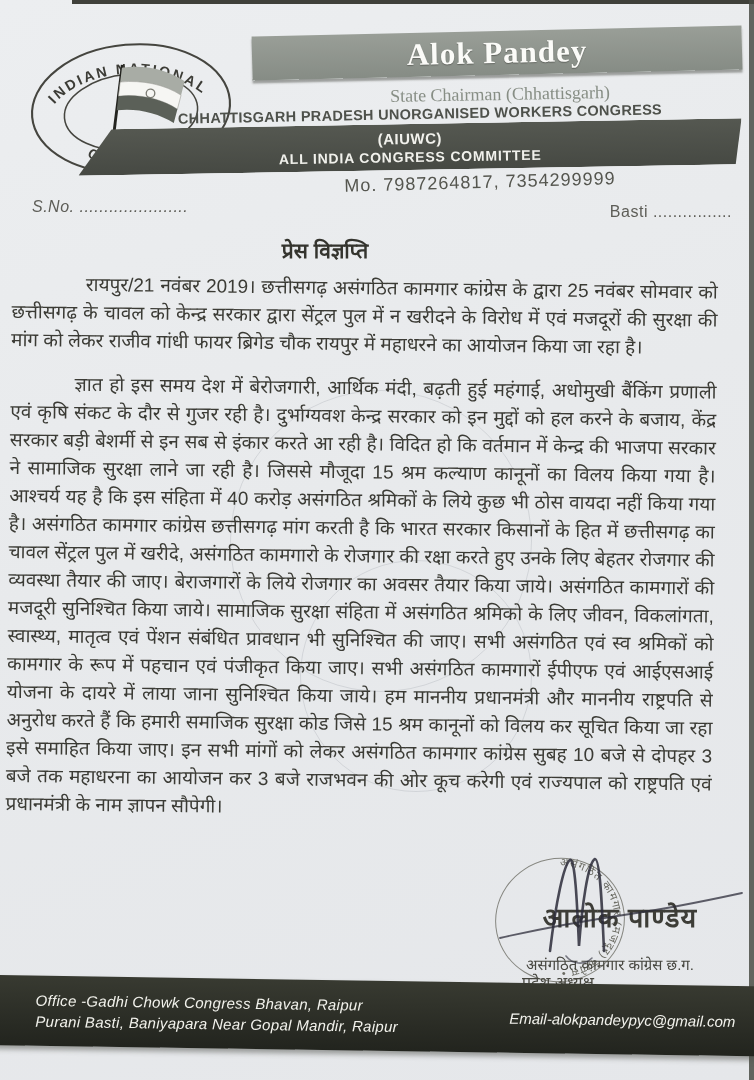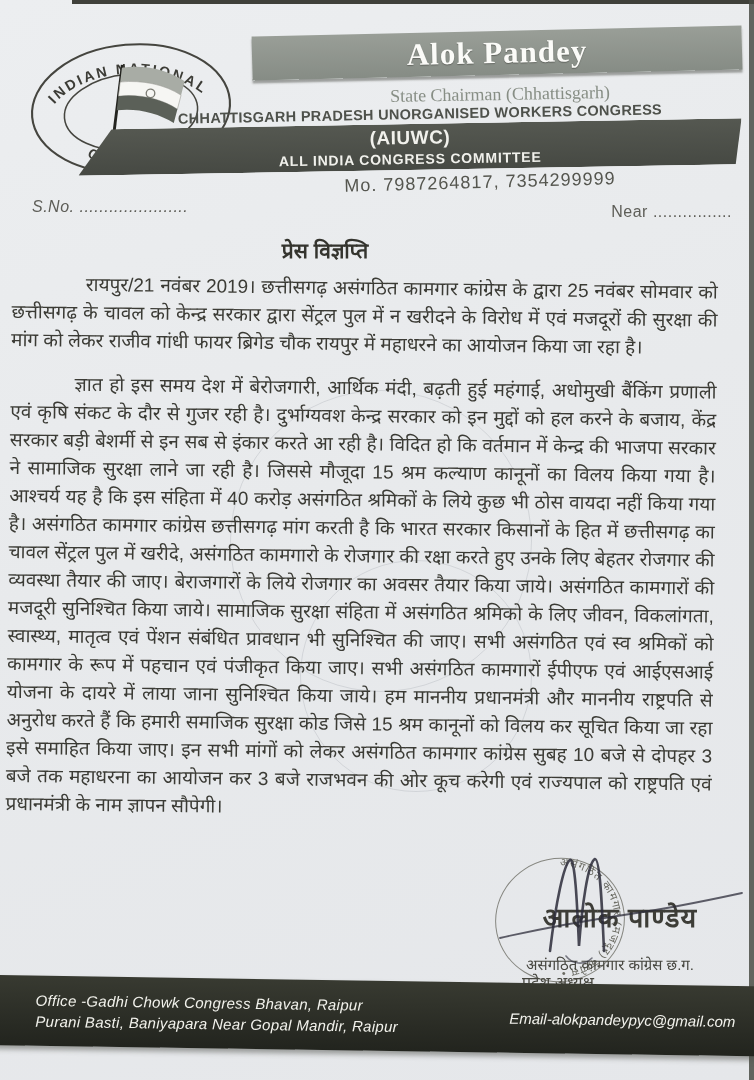--- a/index.html
+++ b/index.html
@@ -38,21 +38,21 @@
     font-size:14.5px;font-weight:bold;color:#4e514b;letter-spacing:.3px;
     transform:rotate(-1.1deg);
   }
   .aiuwc-bar{
     position:absolute;left:78px;top:124px;width:664px;height:46px;
     background:linear-gradient(#555851,#464943);
     clip-path:polygon(34px 0,100% 0,99% 100%,0 100%);
     transform:rotate(-1deg);
     display:flex;flex-direction:column;align-items:center;justify-content:center;gap:2px;
   }
-  .aiuwc-bar .l1{font-size:19px;font-weight:bold;color:#f1f1ec;letter-spacing:.5px;}
+  .aiuwc-bar .l1{font-size:15px;font-weight:bold;color:#f1f1ec;letter-spacing:.5px;}
   .aiuwc-bar .l2{font-size:14px;font-weight:bold;color:#f1f1ec;letter-spacing:.8px;}
   .mobile-line{
     position:absolute;left:280px;top:172px;width:400px;text-align:center;
     font-size:18px;color:#55564f;letter-spacing:1px;transform:rotate(-1.6deg);
   }
 
   .meta-row{position:absolute;left:0;top:196px;width:754px;}
   .sno{position:absolute;left:32px;top:2px;font-size:16px;color:#5d5d57;letter-spacing:.5px;font-style:italic;}
   .date{position:absolute;right:22px;top:7px;font-size:16px;color:#5d5d57;letter-spacing:.5px;}
 
@@ -148,21 +148,21 @@
 
   <div class="aiuwc-bar">
     <div class="l1">(AIUWC)</div>
     <div class="l2">ALL INDIA CONGRESS COMMITTEE</div>
   </div>
 
   <div class="mobile-line">Mo.  7987264817, 7354299999</div>
 
   <div class="meta-row">
     <div class="sno">S.No. ......................</div>
-    <div class="date">Near ................</div>
+    <div class="date">Basti ................</div>
   </div>
 
   <div class="press-title">प्रेस विज्ञप्ति</div>
 
   <div class="body-text">
     <p class="p1">रायपुर/21 नवंबर 2019। छत्तीसगढ़ असंगठित कामगार कांग्रेस के द्वारा 25 नवंबर सोमवार को छत्तीसगढ़ के चावल को केन्द्र सरकार द्वारा सेंट्रल पुल में न खरीदने के विरोध में एवं मजदूरों की सुरक्षा की मांग को लेकर राजीव गांधी फायर ब्रिगेड चौक रायपुर में महाधरने का आयोजन किया जा रहा है।</p>
     <p class="p2">ज्ञात हो इस समय देश में बेरोजगारी, आर्थिक मंदी, बढ़ती हुई महंगाई, अधोमुखी बैंकिंग प्रणाली एवं कृषि संकट के दौर से गुजर रही है। दुर्भाग्यवश केन्द्र सरकार को इन मुद्दों को हल करने के बजाय, केंद्र सरकार बड़ी बेशर्मी से इन सब से इंकार करते आ रही है। विदित हो कि वर्तमान में केन्द्र की भाजपा सरकार ने सामाजिक सुरक्षा लाने जा रही है। जिससे मौजूदा 15 श्रम कल्याण कानूनों का विलय किया गया है। आश्चर्य यह है कि इस संहिता में 40 करोड़ असंगठित श्रमिकों के लिये कुछ भी ठोस वायदा नहीं किया गया है। असंगठित कामगार कांग्रेस छत्तीसगढ़ मांग करती है कि भारत सरकार किसानों के हित में छत्तीसगढ़ का चावल सेंट्रल पुल में खरीदे, असंगठित कामगारो के रोजगार की रक्षा करते हुए उनके लिए बेहतर रोजगार की व्यवस्था तैयार की जाए। बेराजगारों के लिये रोजगार का अवसर तैयार किया जाये। असंगठित कामगारों की मजदूरी सुनिश्चित किया जाये। सामाजिक सुरक्षा संहिता में असंगठित श्रमिको के लिए जीवन, विकलांगता, स्वास्थ्य, मातृत्व एवं पेंशन संबंधित प्रावधान भी सुनिश्चित की जाए। सभी असंगठित एवं स्व श्रमिकों को कामगार के रूप में पहचान एवं पंजीकृत किया जाए। सभी असंगठित कामगारों ईपीएफ एवं आईएसआई योजना के दायरे में लाया जाना सुनिश्चित किया जाये। हम माननीय प्रधानमंत्री और माननीय राष्ट्रपति से अनुरोध करते हैं कि हमारी समाजिक सुरक्षा कोड जिसे 15 श्रम कानूनों को विलय कर सूचित किया जा रहा इसे समाहित किया जाए। इन सभी मांगों को लेकर असंगठित कामगार कांग्रेस सुबह 10 बजे से दोपहर 3 बजे तक महाधरना का आयोजन कर 3 बजे राजभवन की ओर कूच करेगी एवं राज्यपाल को राष्ट्रपति एवं प्रधानमंत्री के नाम ज्ञापन सौपेगी।</p>
   </div>
 
   <div class="sig-block">

